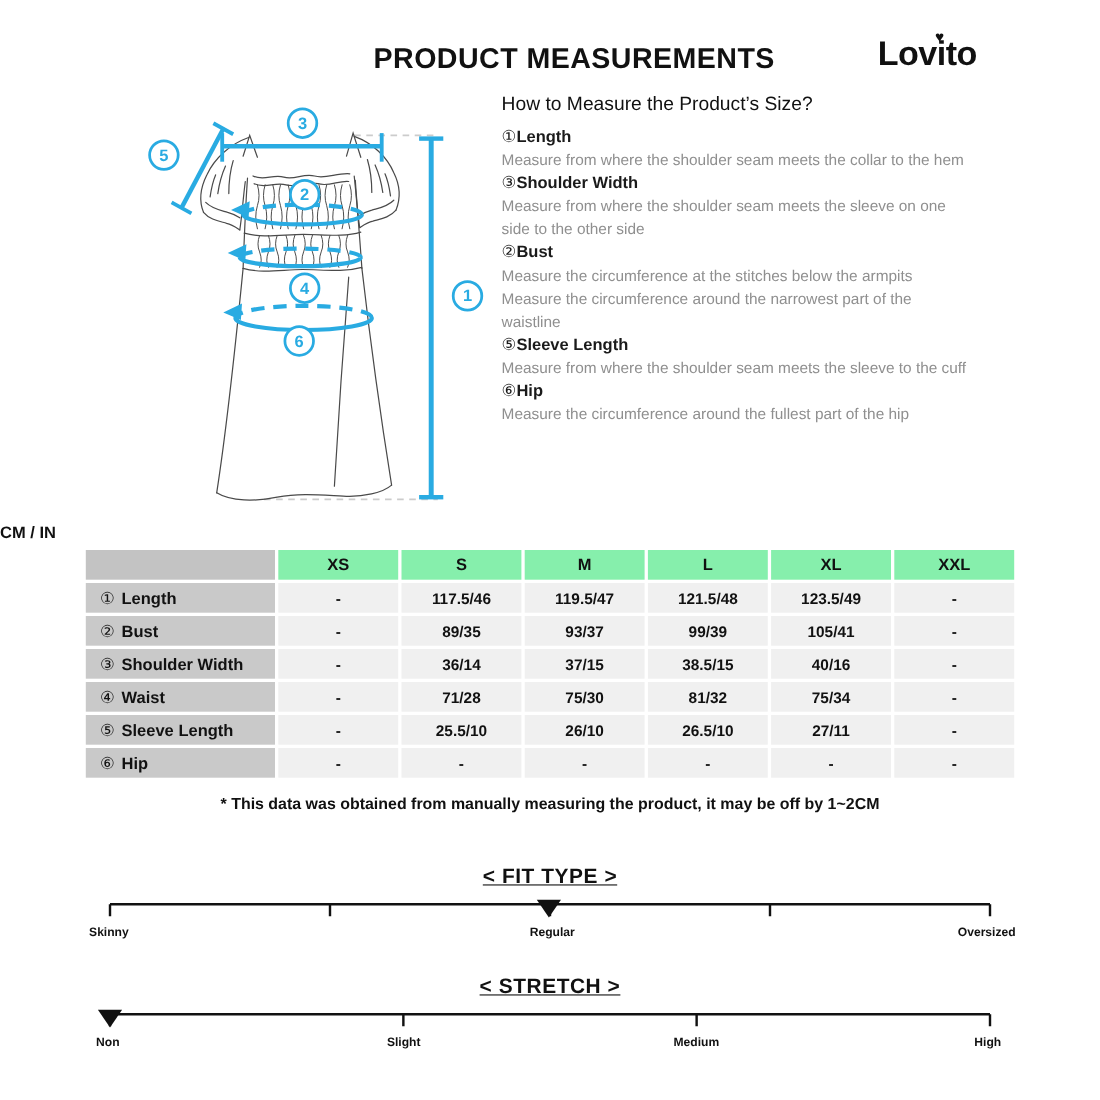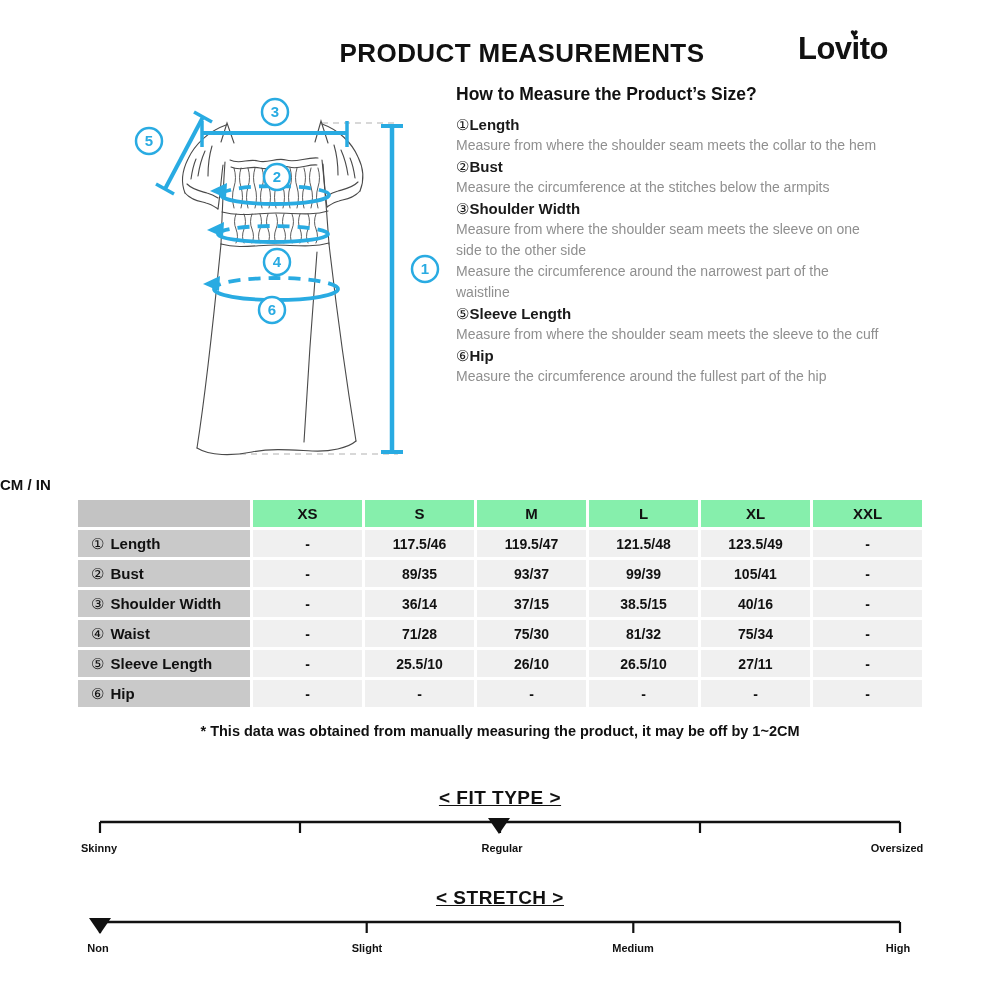--- a/index.html
+++ b/index.html
@@ -7,21 +7,21 @@
         font-family:"Liberation Sans", sans-serif;color:#111;}
   
   .title{position:absolute;top:38px;left:0;right:0;text-align:center;
          font-size:26px;font-weight:bold;letter-spacing:.4px;margin:0;padding-left:44px;}
   .logo{position:absolute;left:798px;top:31px;font-size:31px;font-weight:bold;letter-spacing:-.5px;}
   .logo-heart{position:absolute;left:52px;top:-6px;font-size:14px;}
   
   .diagram{position:absolute;left:0;top:0;}
   
   .howto{position:absolute;left:456px;top:84px;width:426px;}
-  .howto-heading{font-size:17.5px;font-weight:bold;margin:0 0 9px 0;}
+  .howto-heading{font-size:17.5px;font-weight:normal;margin:0 0 9px 0;}
   .mi-head{font-size:15px;font-weight:bold;line-height:21px;color:#1a1a1a;}
   .mi-head .num{font-weight:normal;font-size:15px;}
   .mi-desc{font-size:14px;line-height:21px;color:#8f8f8f;}
   
   .units{position:absolute;top:476px;left:0;width:922px;text-align:left;
          font-size:15px;font-weight:bold;}
   
   .size-table{position:absolute;left:75px;top:497px;width:850px;
               border-collapse:separate;border-spacing:3px;table-layout:fixed;}
   .size-table th,.size-table td{height:27px;padding:0;font-size:14px;font-weight:bold;
@@ -150,26 +150,26 @@
   </svg>
 
   <div class="howto">
     <h2 class="howto-heading">How to Measure the Product’s Size?</h2>
     <div>
         <div class="mi">
           <div class="mi-head"><span class="num">①</span><span>Length</span></div>
           <div class="mi-desc">Measure from where the shoulder seam meets the collar to the hem</div>
         </div>
         <div class="mi">
+          <div class="mi-head"><span class="num">③</span><span>Shoulder Width</span></div>
+          <div class="mi-desc">Measure from where the shoulder seam meets the sleeve on one side to the other side</div>
+        </div>
+        <div class="mi">
           <div class="mi-head"><span class="num">②</span><span>Bust</span></div>
           <div class="mi-desc">Measure the circumference at the stitches below the armpits</div>
-        </div>
-        <div class="mi">
-          <div class="mi-head"><span class="num">③</span><span>Shoulder Width</span></div>
-          <div class="mi-desc">Measure from where the shoulder seam meets the sleeve on one side to the other side</div>
         </div>
         <div class="mi">
           <div class="mi-desc">Measure the circumference around the narrowest part of the waistline</div>
         </div>
         <div class="mi">
           <div class="mi-head"><span class="num">⑤</span><span>Sleeve Length</span></div>
           <div class="mi-desc">Measure from where the shoulder seam meets the sleeve to the cuff</div>
         </div>
         <div class="mi">
           <div class="mi-head"><span class="num">⑥</span><span>Hip</span></div>

